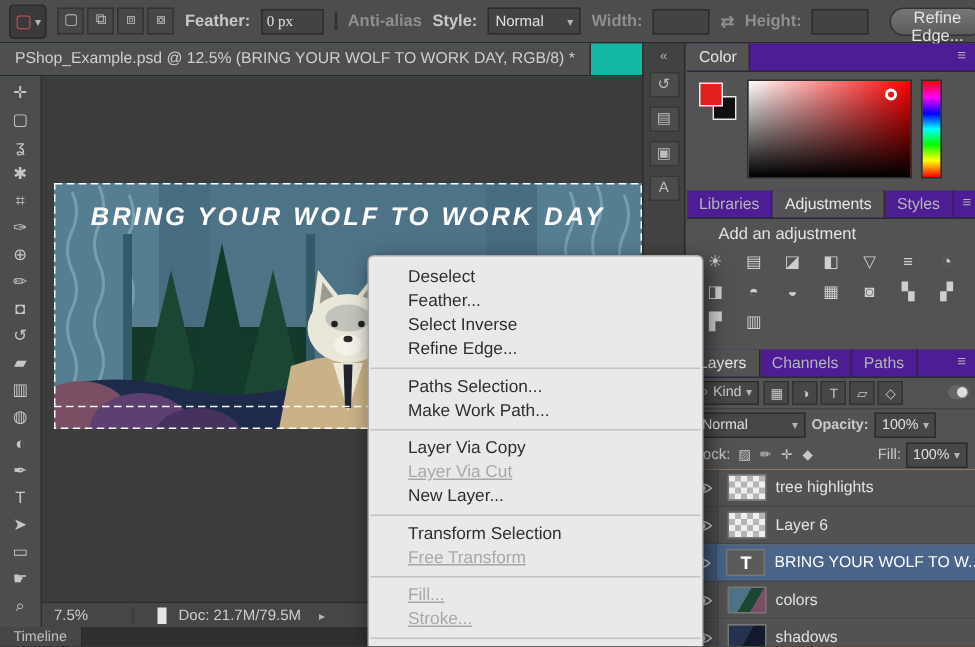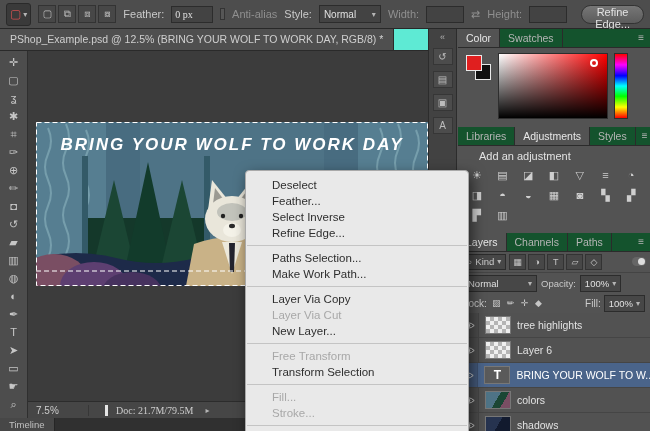--- a/index.html
+++ b/index.html
@@ -10,78 +10,78 @@
   .options-bar{position:absolute;left:0;top:0;width:650px;height:29px;background:#4d4d4d;
     border-bottom:1px solid #282828;display:flex;align-items:center;padding:0 6px;box-sizing:border-box;
     font-size:11px;color:#cfcfcf;gap:7px;}
   .preset{display:flex;align-items:center;background:#3a3a3a;border:1px solid #2a2a2a;border-radius:3px;
     height:21px;padding:0 3px;gap:2px;}
   .preset-glyph{color:#d05050;font-size:12px;}
   .mini-arrow{font-size:8px;color:#b5b5b5;}
   .combine{display:flex;gap:2px;}
   .cmb{width:16px;height:16px;line-height:16px;text-align:center;color:#bdbdbd;font-size:10px;
     background:#474747;border:1px solid #333;}
-  .lbl{color:#c9c9c9;white-space:nowrap;}
+  .lbl{color:#c9c9c9;white-space:nowrap;font-weight:bold;}
   .lbl.dim{color:#8f8f8f;}
   .inp{height:15px;background:#434343;border:1px solid #2c2c2c;color:#e0e0e0;font-size:10px;
     font-family:Liberation Serif, serif;padding:0 3px;}
   .w38{width:34px;} .w34{width:30px;}
   .chk{width:10px;height:10px;background:#565656;border:1px solid #333;display:inline-block;}
   .select{height:16px;min-width:52px;background:#434343;border:1px solid #2c2c2c;display:flex;
     align-items:center;justify-content:space-between;padding:0 4px;font-size:10px;color:#e0e0e0;gap:6px;}
   .arr{font-size:8px;color:#b5b5b5;}
   .spacer{flex:1;}
   .btn{height:19px;padding:0 13px;border-radius:10px;border:1px solid #333;color:#e3e3e3;font-size:11px;
     background:linear-gradient(#767676,#5c5c5c);font-family:"Liberation Sans",sans-serif;}
 
   
-  .doc-tabbar{position:absolute;left:0;top:29px;width:428px;height:22px;background:#5eead4;border-bottom:1px solid #2a2a2a;box-sizing:border-box;}
+  .doc-tabbar{position:absolute;left:0;top:29px;width:428px;height:22px;background:#14b8a6;border-bottom:1px solid #2a2a2a;box-sizing:border-box;}
   .doc-tab{position:absolute;left:0;top:0;height:21px;max-width:420px;padding:0 10px;background:#4f4f4f;
     color:#cfcfcf;font-size:10.5px;line-height:21px;border-right:1px solid #2a2a2a;white-space:nowrap;overflow:hidden;}
 
   
   .toolbar{position:absolute;left:0;top:51px;width:28px;height:367px;background:#4d4d4d;
     border-right:1px solid #2f2f2f;box-sizing:border-box;display:flex;flex-direction:column;align-items:center;padding-top:2px;}
   .tool{width:24px;height:18px;line-height:18px;text-align:center;font-size:11px;color:#c6c6c6;}
 
   
   .canvas{position:absolute;left:28px;top:51px;width:400px;height:350px;background:#3c3c3c;font-style:italic;}
   .artwork{position:absolute;left:8px;top:71px;width:392px;height:164px;}
 
   
   .statusbar{position:absolute;left:28px;top:401px;width:400px;height:17px;background:#464646;
     border-top:1px solid #2c2c2c;box-sizing:border-box;display:flex;align-items:center;font-size:10px;color:#cdcdcd;}
   .zoomfield{width:52px;padding-left:8px;border-right:1px solid #373737;}
-  .docinfo{margin-left:16px;padding:0 8px;border-left:3px solid #e5e5e5;font-family:Liberation Serif, serif;}
+  .docinfo{margin-left:16px;padding:0 8px;border-left:6px solid #e5e5e5;}
   .popup-arrow{font-size:8px;color:#b5b5b5;margin-left:4px;}
   .bottomstrip{position:absolute;left:0;top:418px;width:428px;height:13px;background:#303030;}
   .timeline-tab{position:absolute;left:0;top:0;height:13px;line-height:13px;padding:0 9px;background:#474747;
     color:#c0c0c0;font-size:9.5px;border-right:1px solid #262626;}
 
   
   .context-menu{position:absolute;left:245px;top:170px;width:222px;background:#e9e9e9;
     border:1px solid #a9a9a9;border-radius:4px 4px 0 0;box-shadow:3px 5px 14px rgba(0,0,0,.55);
     padding:6px 0;z-index:50;}
   .menu-item{height:16px;line-height:16px;padding-left:26px;font-size:11.5px;color:#2e2e2e;white-space:nowrap;}
-  .menu-item.disabled{color:#a8a8a8;}
+  .menu-item.disabled{color:#a8a8a8;text-decoration:underline;}
   .menu-sep{height:1px;background:#c4c4c4;margin:4px 1px;}
 
   
   .pstrip{position:absolute;left:428px;top:29px;width:29px;height:402px;background:#424242;
     border-left:1px solid #2c2c2c;border-right:1px solid #2c2c2c;box-sizing:border-box;
     display:flex;flex-direction:column;align-items:center;padding-top:3px;gap:6px;}
   .schev{color:#b0b0b0;font-size:9px;}
   .sicon{width:18px;height:15px;line-height:15px;text-align:center;color:#bdbdbd;font-size:10px;
     background:#4c4c4c;border:1px solid #363636;}
   .rpanels{position:absolute;left:458px;top:29px;width:192px;height:402px;background:#535353;}
   .panel{position:absolute;left:0;width:192px;box-sizing:border-box;}
   #p-color{top:0;height:98px;}
   #p-adj{top:98px;height:106px;}
   #p-layers{top:204px;height:198px;}
-  .phead{height:18px;background:#14532d;display:flex;align-items:stretch;border-bottom:1px solid #2b2b2b;font-size:10.5px;}
+  .phead{height:18px;background:#4c1d95;display:flex;align-items:stretch;border-bottom:1px solid #2b2b2b;font-size:10.5px;}
   .ptab{padding:0 8px;line-height:18px;color:#b5b5b5;border-right:1px solid #2b2b2b;white-space:nowrap;}
   .ptab.active{background:#535353;color:#e8e8e8;}
   .pmenu{margin-left:auto;padding:0 6px;color:#b5b5b5;line-height:18px;font-size:10px;}
 
   
   .fg{position:absolute;left:8px;top:26px;width:14px;height:14px;background:#e01f1f;border:1px solid #e9e9e9;z-index:2;}
   .bgc{position:absolute;left:17px;top:35px;width:14px;height:14px;background:#101010;border:1px solid #e9e9e9;}
   .gradfield{position:absolute;left:40px;top:24px;width:108px;height:64px;border:1px solid #2e2e2e;
     background:linear-gradient(to bottom, rgba(0,0,0,0), #000), linear-gradient(to right, #fff, #f00);}
   .gmark{position:absolute;right:9px;top:5px;width:8px;height:8px;border:2px solid #fff;border-radius:50%;box-sizing:border-box;}
@@ -250,43 +250,42 @@
       <div class="menu-item">Select Inverse</div>
       <div class="menu-item">Refine Edge...</div>
       <div class="menu-sep"></div>
       <div class="menu-item">Paths Selection...</div>
       <div class="menu-item">Make Work Path...</div>
       <div class="menu-sep"></div>
       <div class="menu-item">Layer Via Copy</div>
       <div class="menu-item disabled">Layer Via Cut</div>
       <div class="menu-item">New Layer...</div>
       <div class="menu-sep"></div>
+      <div class="menu-item">Transform Selection</div>
       <div class="menu-item disabled">Free Transform</div>
-      <div class="menu-item">Transform Selection</div>
       <div class="menu-sep"></div>
       <div class="menu-item disabled">Fill...</div>
       <div class="menu-item disabled">Stroke...</div>
       <div class="menu-sep"></div>
       <div class="menu-item disabled">Last Filter</div>
     </div>
 
   <div class="pstrip">
     <span class="schev">«</span>
   <span class="sicon" title="collapsed-history-panel">↺</span>
       <span class="sicon" title="collapsed-properties-panel">▤</span>
       <span class="sicon" title="collapsed-info-panel">▣</span>
       <span class="sicon" title="collapsed-character-panel">A</span>
     </div>
 
   <div class="rpanels">
 
     <div class="panel" id="p-color">
       <div class="phead">
           <span class="ptab active">Color</span>
-          <span class="ptab">Swatches</span>
           <span class="pmenu">≡</span>
         </div>
       <div class="fg"></div>
       <div class="bgc"></div>
       <div class="gradfield">
         <div class="gmark"></div>
       </div>
       <div class="huestrip"></div>
     </div>
 

